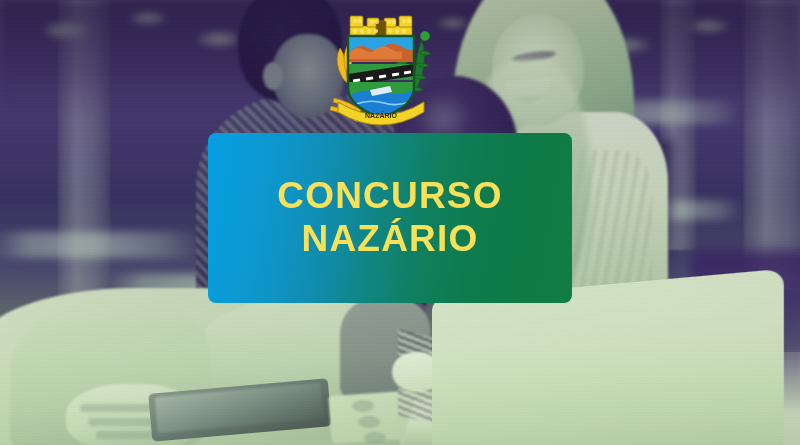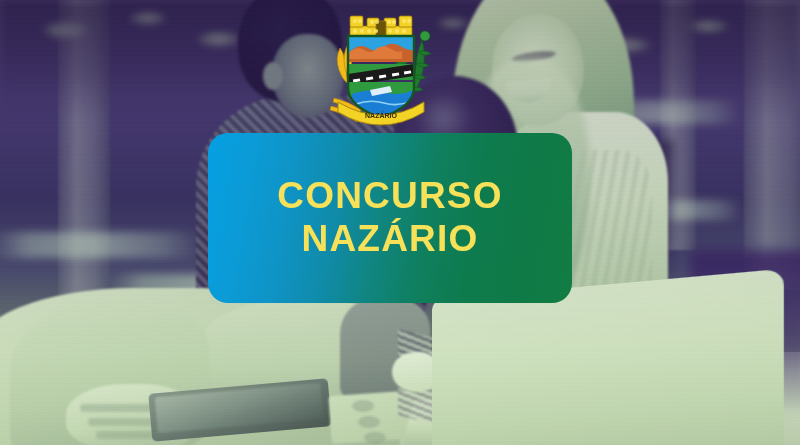--- a/index.html
+++ b/index.html
@@ -352,21 +352,21 @@
   }
   .emblem svg { display: block; width: 100%; height: 100%; }
 
   
   .banner {
     position: absolute;
     left: 208px;
     top: 133px;
     width: 364px;
     height: 170px;
-    border-radius: 20px;
+    border-radius: 8px;
     background: linear-gradient(100deg,
         #059fe3 0%,
         #0b9bd6 12%,
         #0f93c4 24%,
         #108ba8 36%,
         #10857f 48%,
         #0f7f5e 60%,
         #0e7b4e 72%,
         #0f7a46 86%,
         #127c44 100%);

